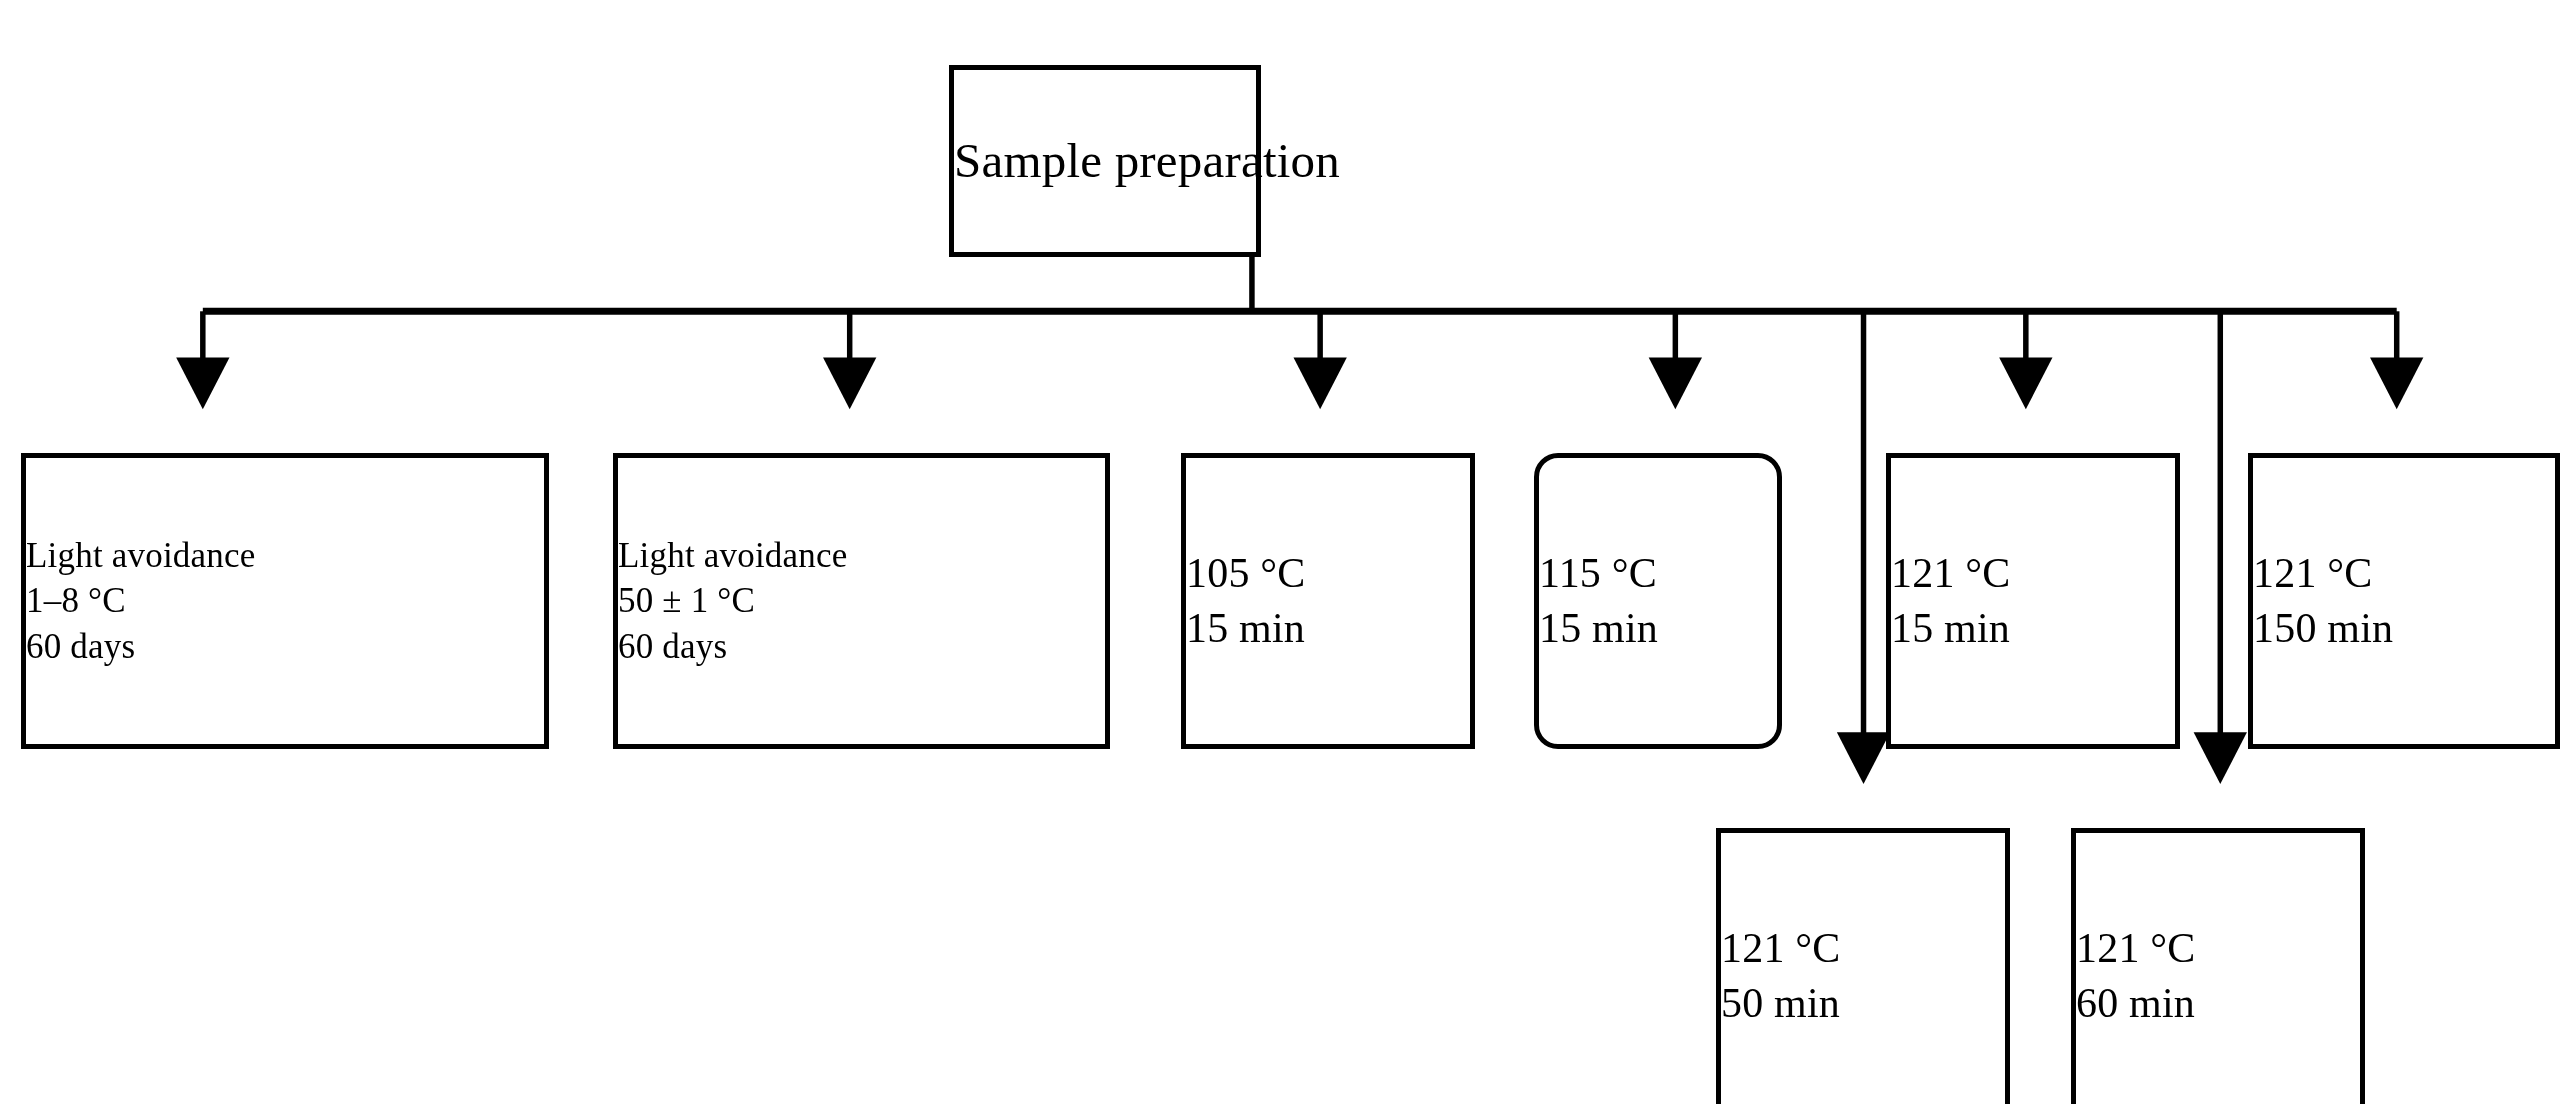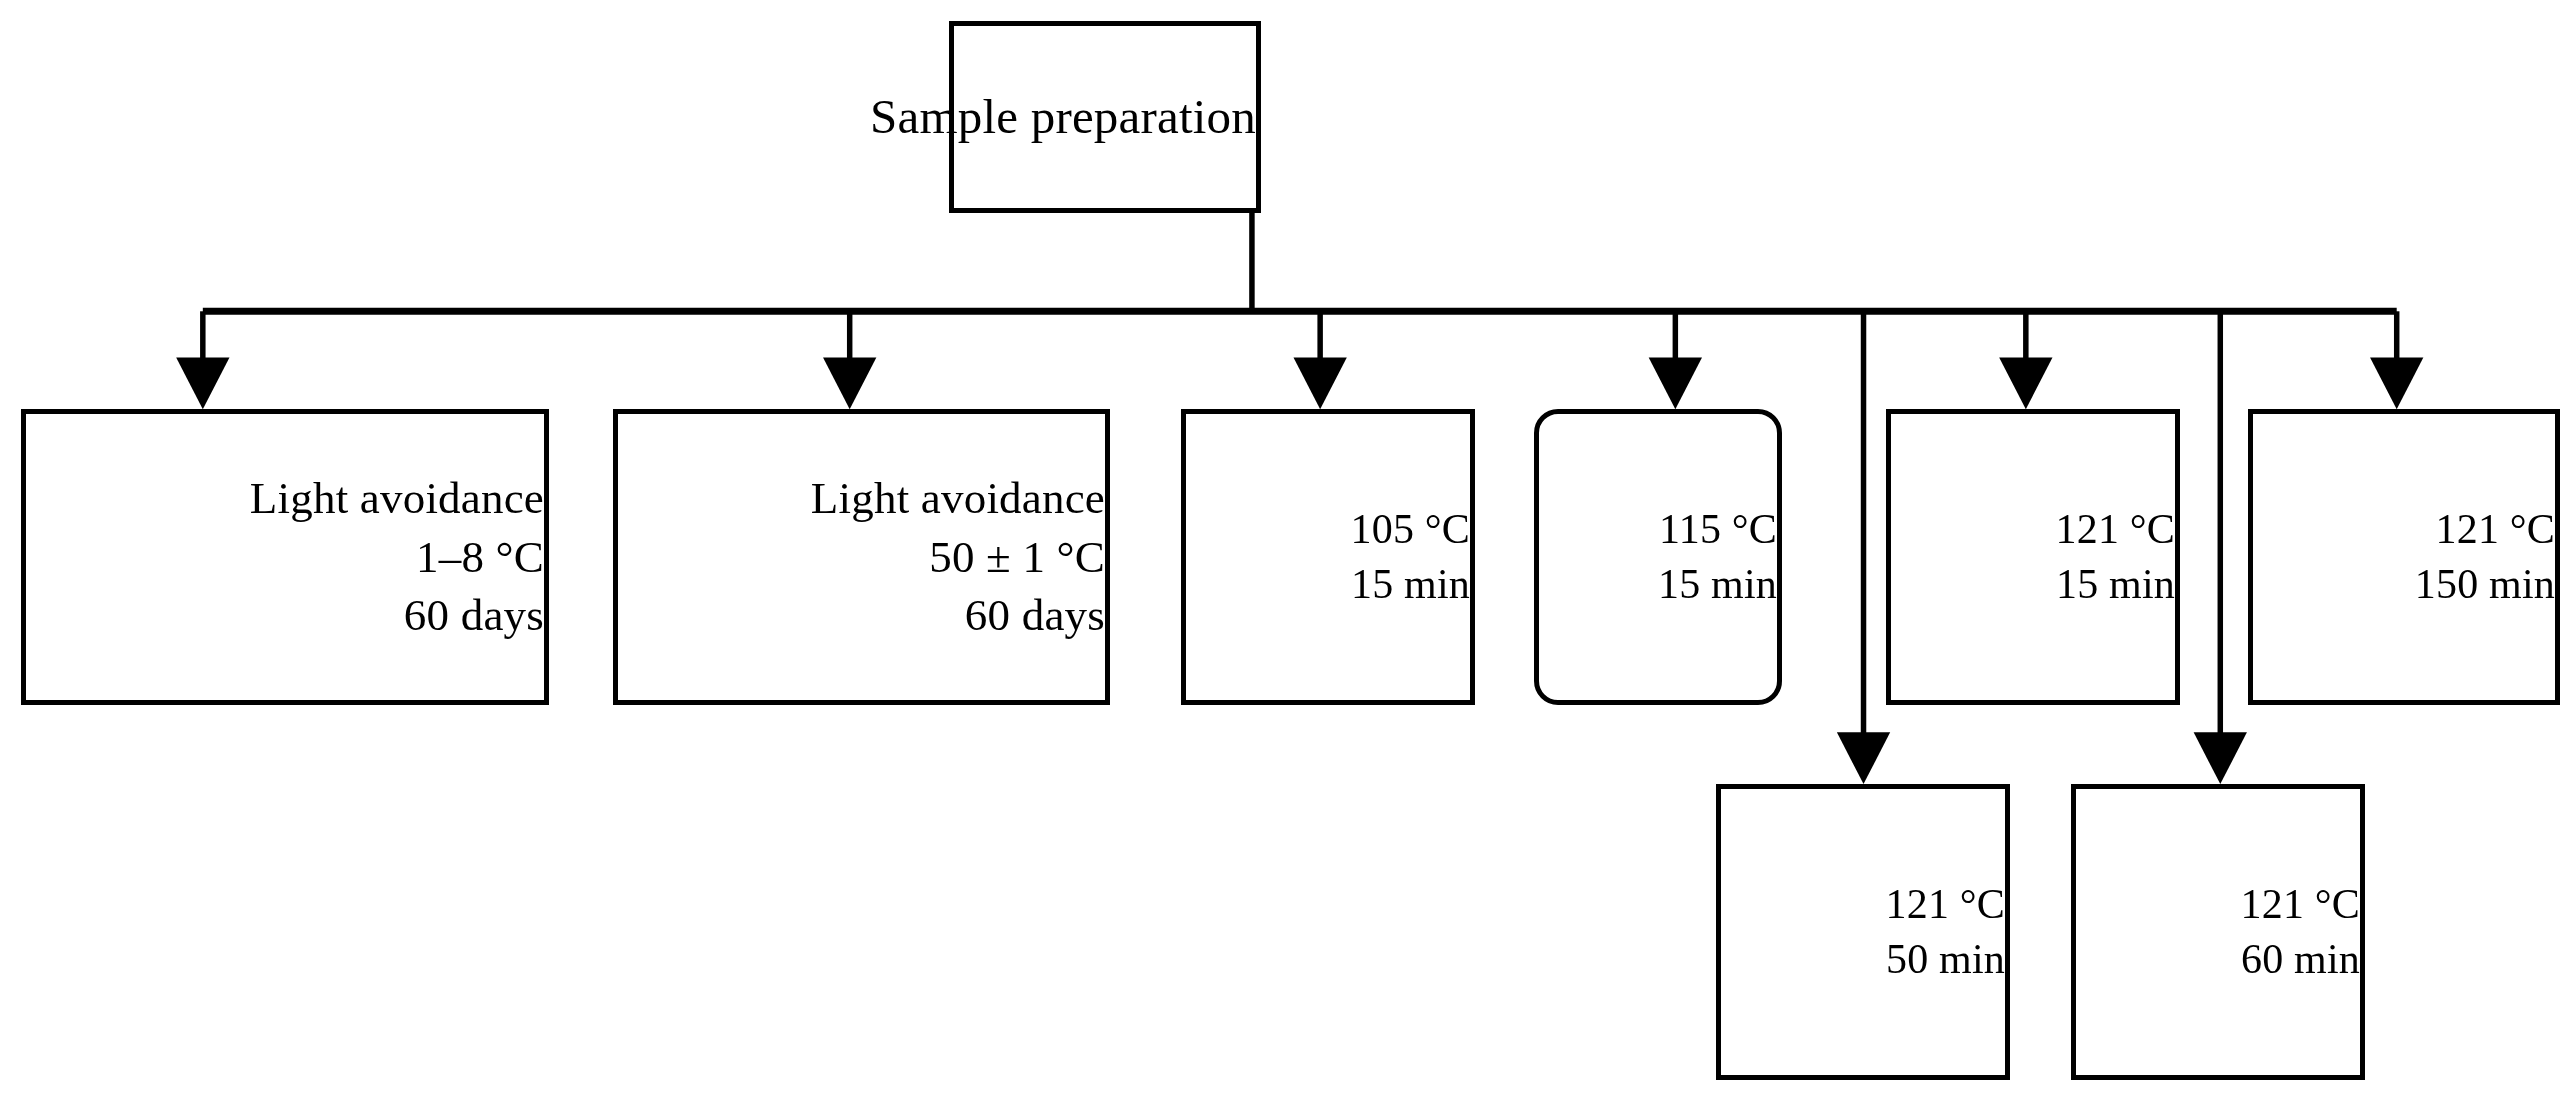--- a/index.html
+++ b/index.html
@@ -25,37 +25,38 @@
     width: 2576px;
     height: 1104px;
   }
   .node {
     position: absolute;
     box-sizing: border-box;
     border: 5.5px solid #000000;
     background: #ffffff;
     display: flex;
     flex-direction: column;
-    align-items: flex-end;
+    align-items: flex-start;
     justify-content: center;
     z-index: 3;
+    margin-top: 44px;
   }
   .node .line {
     display: block;
     text-align: center;
     white-space: nowrap;
     line-height: 1.30;
     font-size: 42px;
     letter-spacing: 0.2px;
   }
   .node.root .line {
     font-size: 49px;
   }
   .node.wide .line {
-    font-size: 45px;
+    font-size: 35px;
   }
 </style>
 </head>
 <body>
 
 <div id="canvas">
 
   <svg id="wires" viewBox="0 0 3284 1408" width="2576" height="1104" xmlns="http://www.w3.org/2000/svg" aria-hidden="true">
     <g stroke="#000000" fill="none" stroke-linecap="butt">
 

